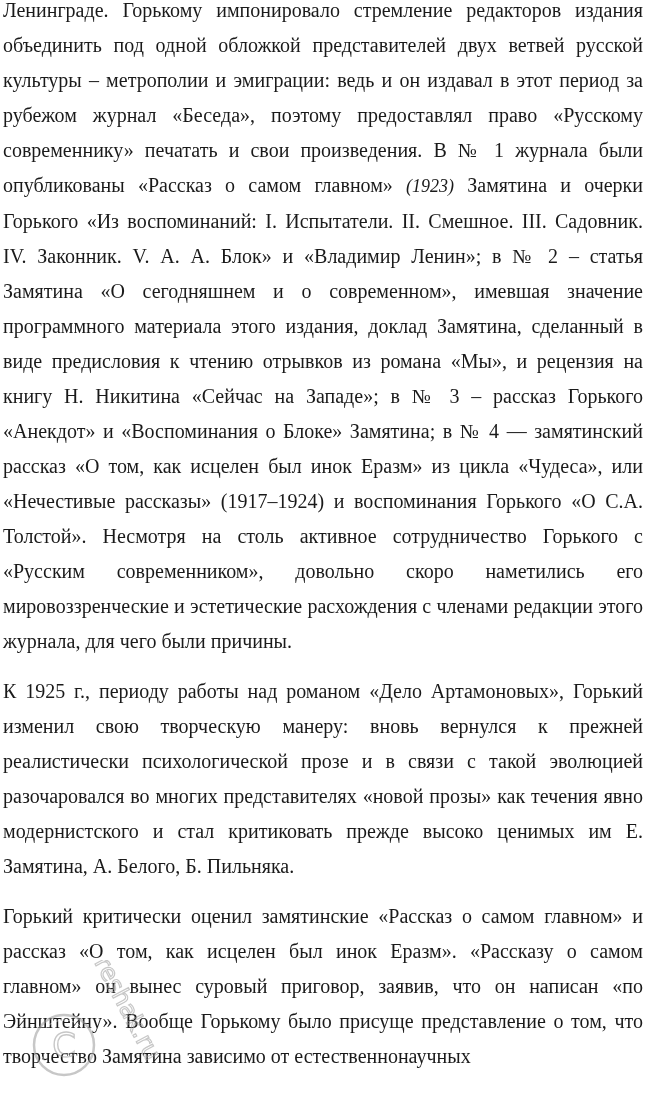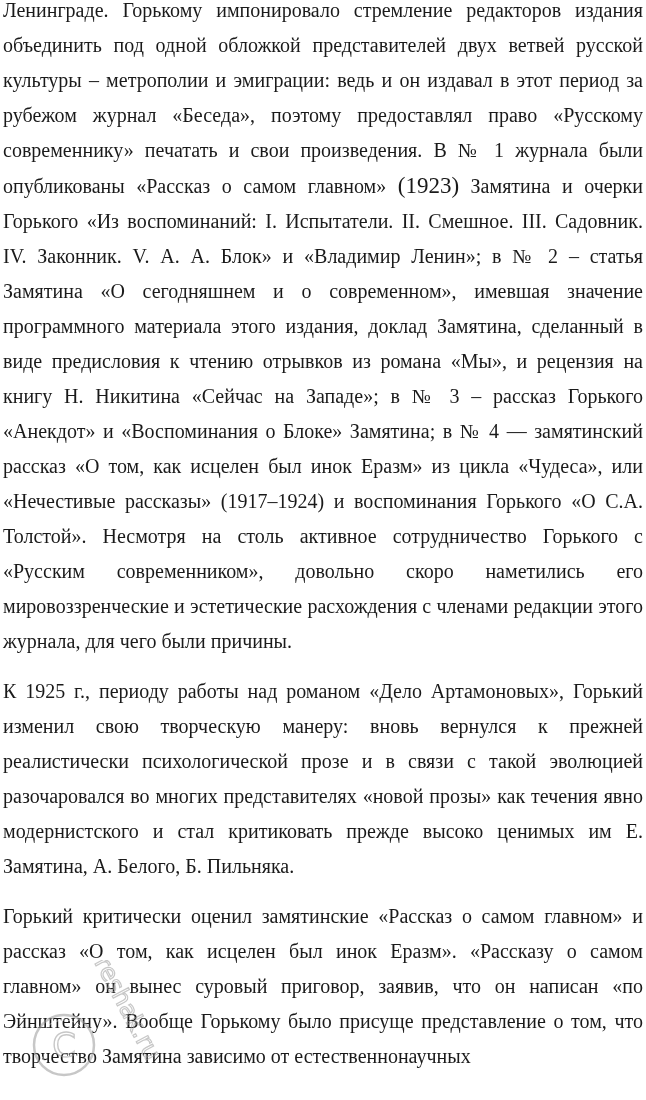--- a/index.html
+++ b/index.html
@@ -22,21 +22,22 @@
       font-size: 20px;
       line-height: 35px;
       color: #1a1a1a;
       text-align: justify;
     }
     .para {
       margin: 0 0 15px 0;
       text-align: justify;
     }
     .para .ital {
-      font-size: 23px;
+      font-style: italic;
+      font-size: 18px;
     }
     .watermark {
       position: absolute;
       left: 22px;
       top: 960px;
       width: 150px;
       height: 140px;
       pointer-events: none;
       opacity: 0.55;
     }

